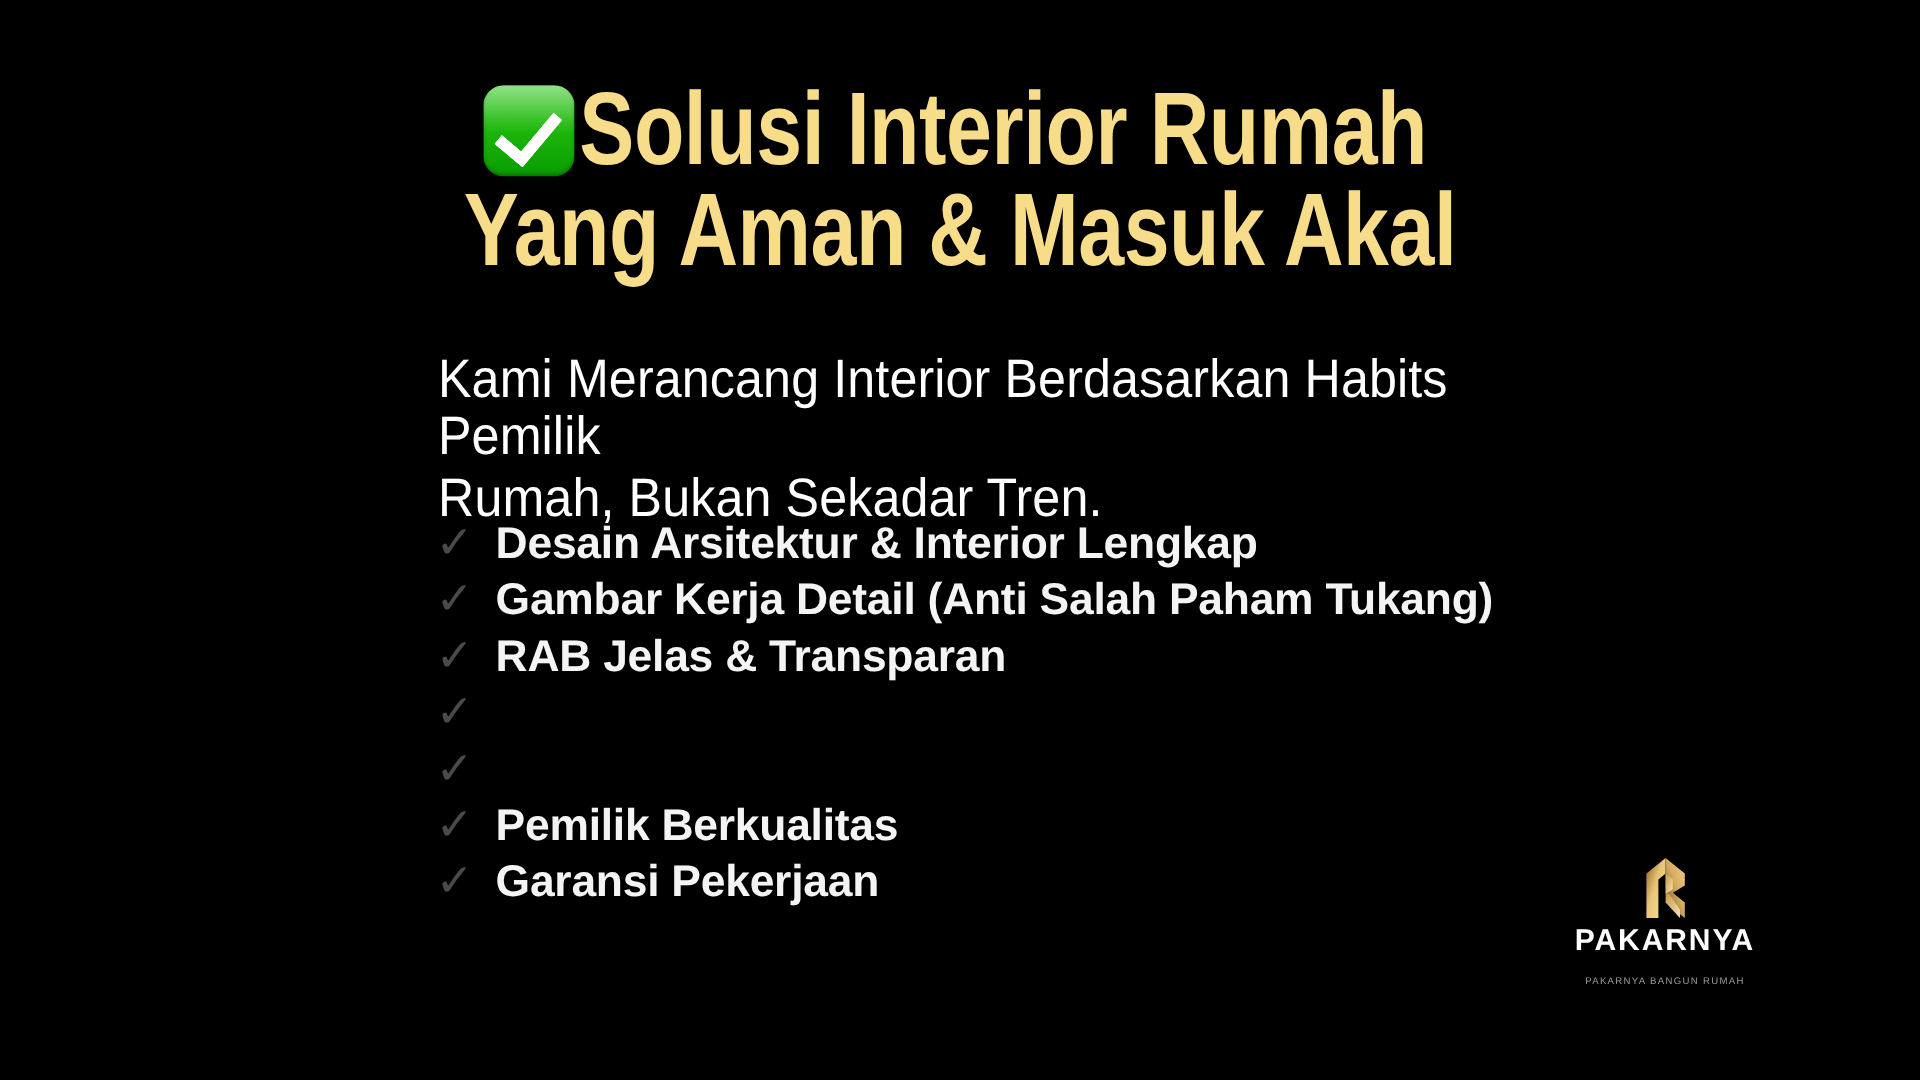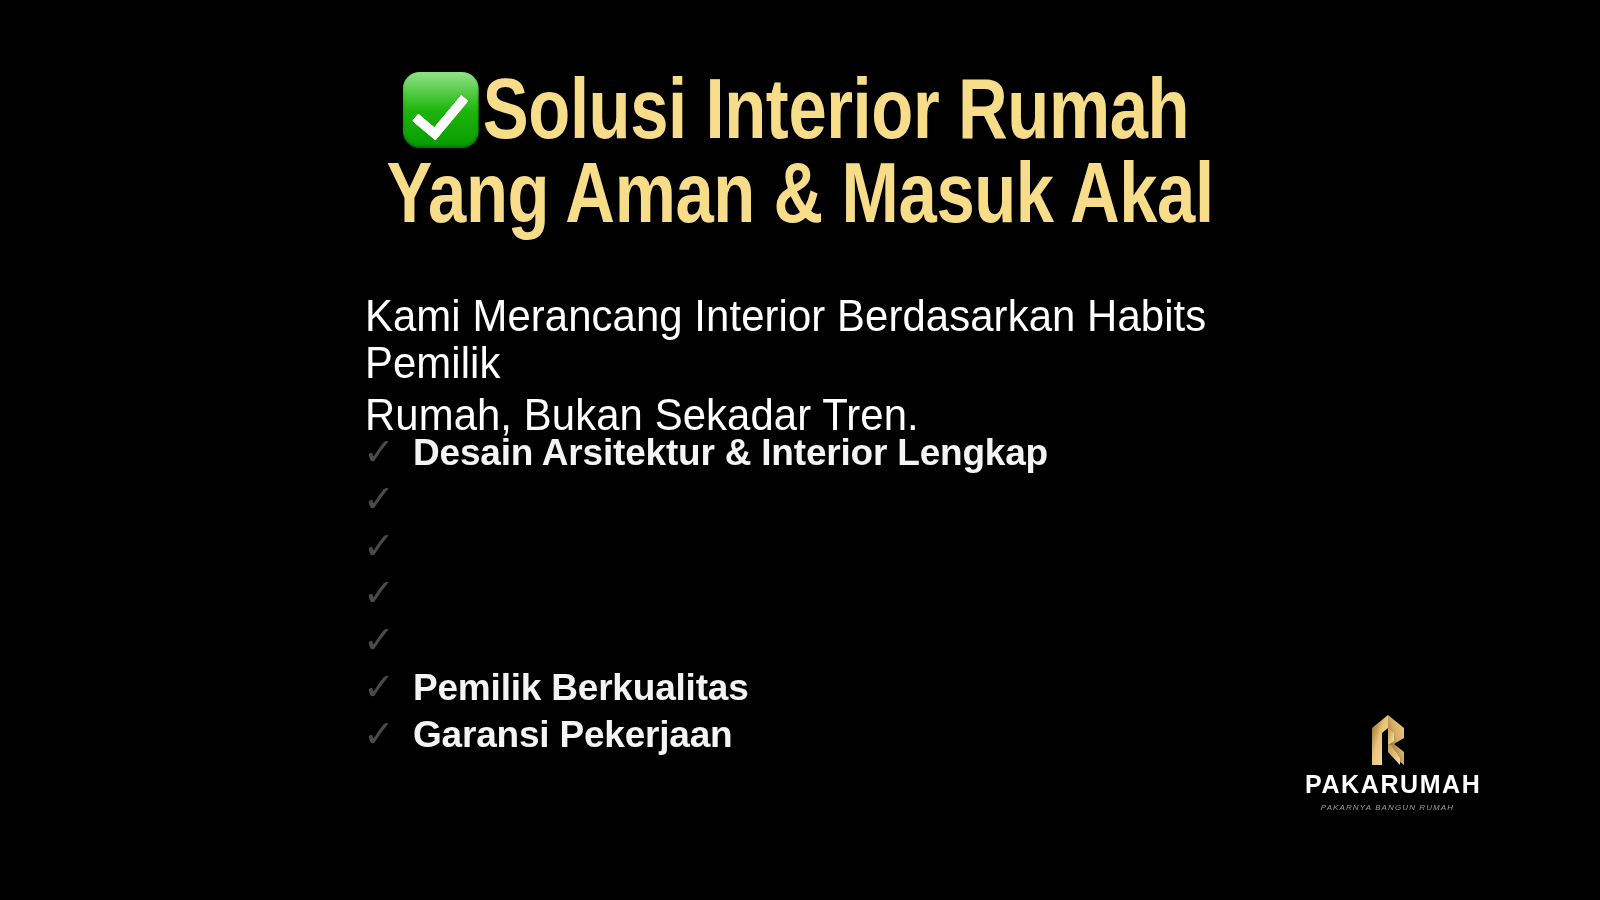--- a/index.html
+++ b/index.html
@@ -147,27 +147,26 @@
     display:block;
     color:#ffffff;
     font-size:25px;
     font-weight:bold;
     letter-spacing:1.6px;
     line-height:1;
   }
 
   #logo-tagline {
     display:block;
-    margin-top:7px;
+    margin-top:17px;
     color:#9a9a9a;
     font-size:8px;
     letter-spacing:1.1px;
     line-height:1;
     font-weight:normal;
-    font-style:italic;
   }
 </style>
 </head>
 <body>
 
 <div id="slide">
 
   <div id="headline">
     <span class="title-line title-line-1"><span class="check-emoji"></span><span>Solusi Interior Rumah</span></span>
     <span class="title-line title-line-2">Yang Aman &amp; Masuk Akal</span>
@@ -178,23 +177,25 @@
     <span class="sub-line">Rumah, Bukan Sekadar Tren.</span>
   </div>
 
   <ul id="feature-list">
     <li class="feature-item">
       <span class="feature-check">✓</span>
       <span class="feature-text">Desain Arsitektur &amp; Interior Lengkap</span>
     </li>
     <li class="feature-item">
       <span class="feature-check">✓</span>
-    </li>
-    <li class="feature-item">
-      <span class="feature-check">✓</span>
+      <span class="feature-text">Gambar Kerja Detail (Anti Salah Paham Tukang)</span>
+    </li>
+    <li class="feature-item">
+      <span class="feature-check">✓</span>
+      <span class="feature-text">RAB Jelas &amp; Transparan</span>
     </li>
     <li class="feature-item">
       <span class="feature-check">✓</span>
     </li>
     <li class="feature-item">
       <span class="feature-check">✓</span>
     </li>
     <li class="feature-item">
       <span class="feature-check">✓</span>
       <span class="feature-text">Pemilik Berkualitas</span>
@@ -225,17 +226,17 @@
       </defs>
 
       <path d="M28 1 L12 14 L12 51 L22 51 L22 19 L28 14 Z" fill="url(#goldA)"></path>
 
       <path d="M28 1 L44 14 L44 24 L34 30 L44 38 L44 51 L31 41 L31 31 L28 31 L28 14 Z" fill="url(#goldB)"></path>
 
       <path d="M28 14 L34 19 L34 27 L28 31 Z" fill="url(#goldC)"></path>
 
       <path d="M28 31 L31 31 L40 44 L40 51 L28 38 Z" fill="url(#goldC)"></path>
     </svg>
-    <span id="logo-wordmark">PAKARUMAH</span>
+    <span id="logo-wordmark">PAKARNYA</span>
     <span id="logo-tagline">PAKARNYA BANGUN RUMAH</span>
   </div>
 
 </div>
 
 </body></html>

